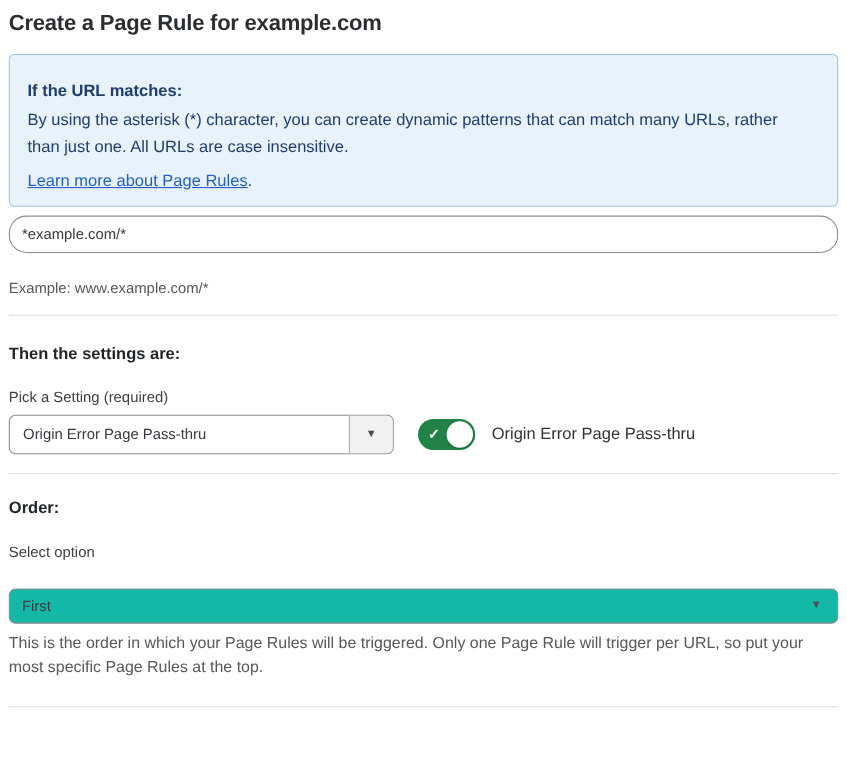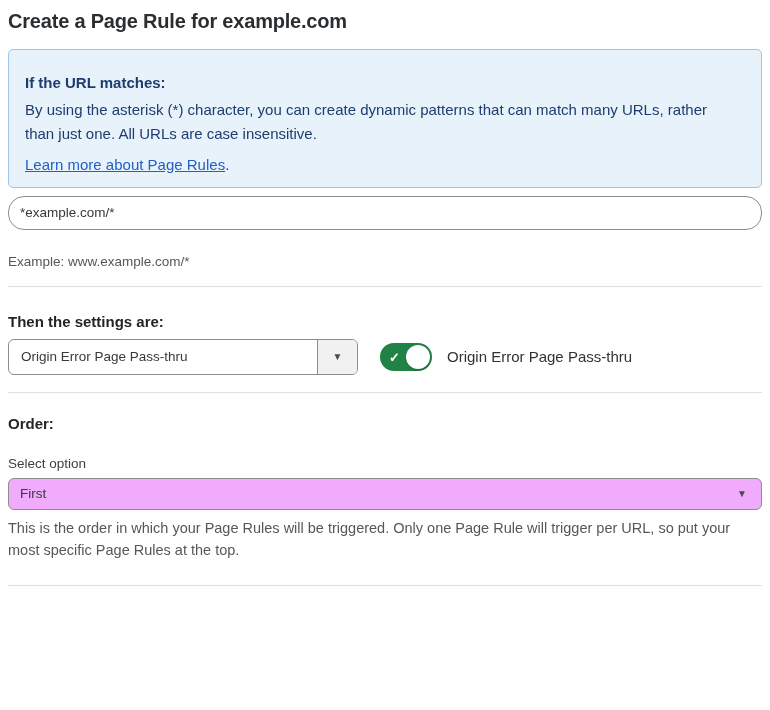--- a/index.html
+++ b/index.html
@@ -97,23 +97,23 @@
   .toggle-text { margin-left: 15px; font-size: 15px; color: #303336; }
 
   .gray-button {
     margin-top: 32px;
     background: var(--button-gray); border: none; border-radius: 5px;
     padding: 8px 15px; font-size: 14px; color: #333639;
     font-family: "Liberation Sans", sans-serif; cursor: pointer;
   }
 
   .select-control {
-    margin-top: 7px; width: 100%; height: 32px;
+    margin-top: 26px; width: 100%; height: 32px;
     border: 1px solid var(--border-gray); border-radius: 6px;
-    display: flex; align-items: center; background: #f0abfc; cursor: pointer;
+    display: flex; align-items: center; background: #14b8a6; cursor: pointer;
     padding: 0 14px 0 11px;
     gap: 47px;
   }
   .select-value { flex: 1; font-size: 13.5px; color: var(--text-main); }
 
   .order-helper { margin-top: 7px; font-size: 14.5px; color: var(--text-muted); line-height: 1.55; max-width: 755px; }
 </style>
 </head>
 <body>
 
@@ -127,20 +127,21 @@
     <div class="info-box-link-line"><span class="info-link">Learn more about Page Rules</span><span>.</span></div>
   </div>
 
   <input class="text-input" type="text" value="*example.com/*" style="">
   <div class="helper-text">Example: www.example.com/*</div>
 
   <hr class="divider">
 
   <div class="section-heading" style="margin-top:26px">Then the settings are:</div>
 
+  <div class="field-label" style="margin-top:23px">Pick a Setting (required)</div>
 
   <div class="setting-row">
     <div class="combobox">
       <div class="combobox-value">Origin Error Page Pass-thru</div>
       <button class="combobox-button">
         <span class="arrow-glyph">▼</span>
       </button>
     </div>
     <div class="toggle">
       <span class="toggle-check">✓</span>

